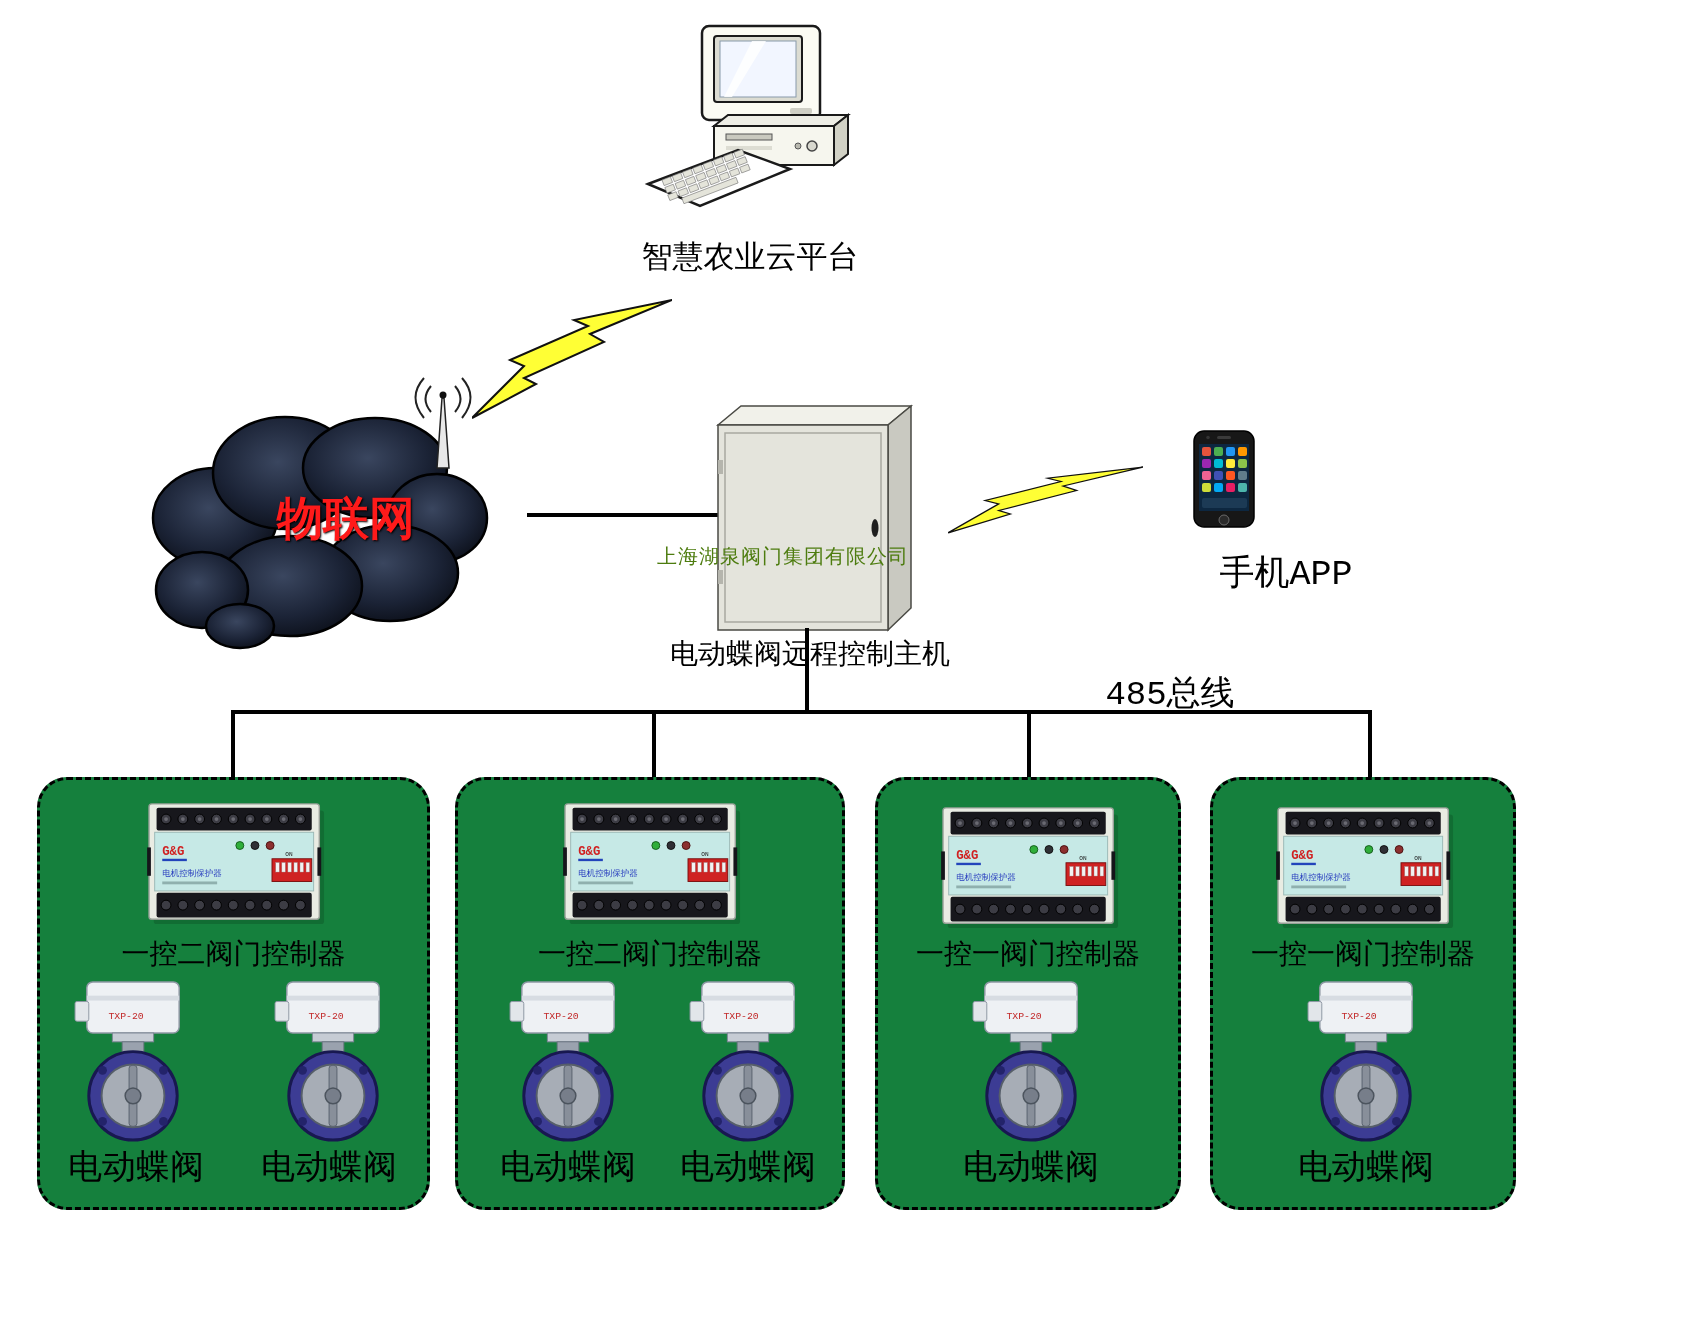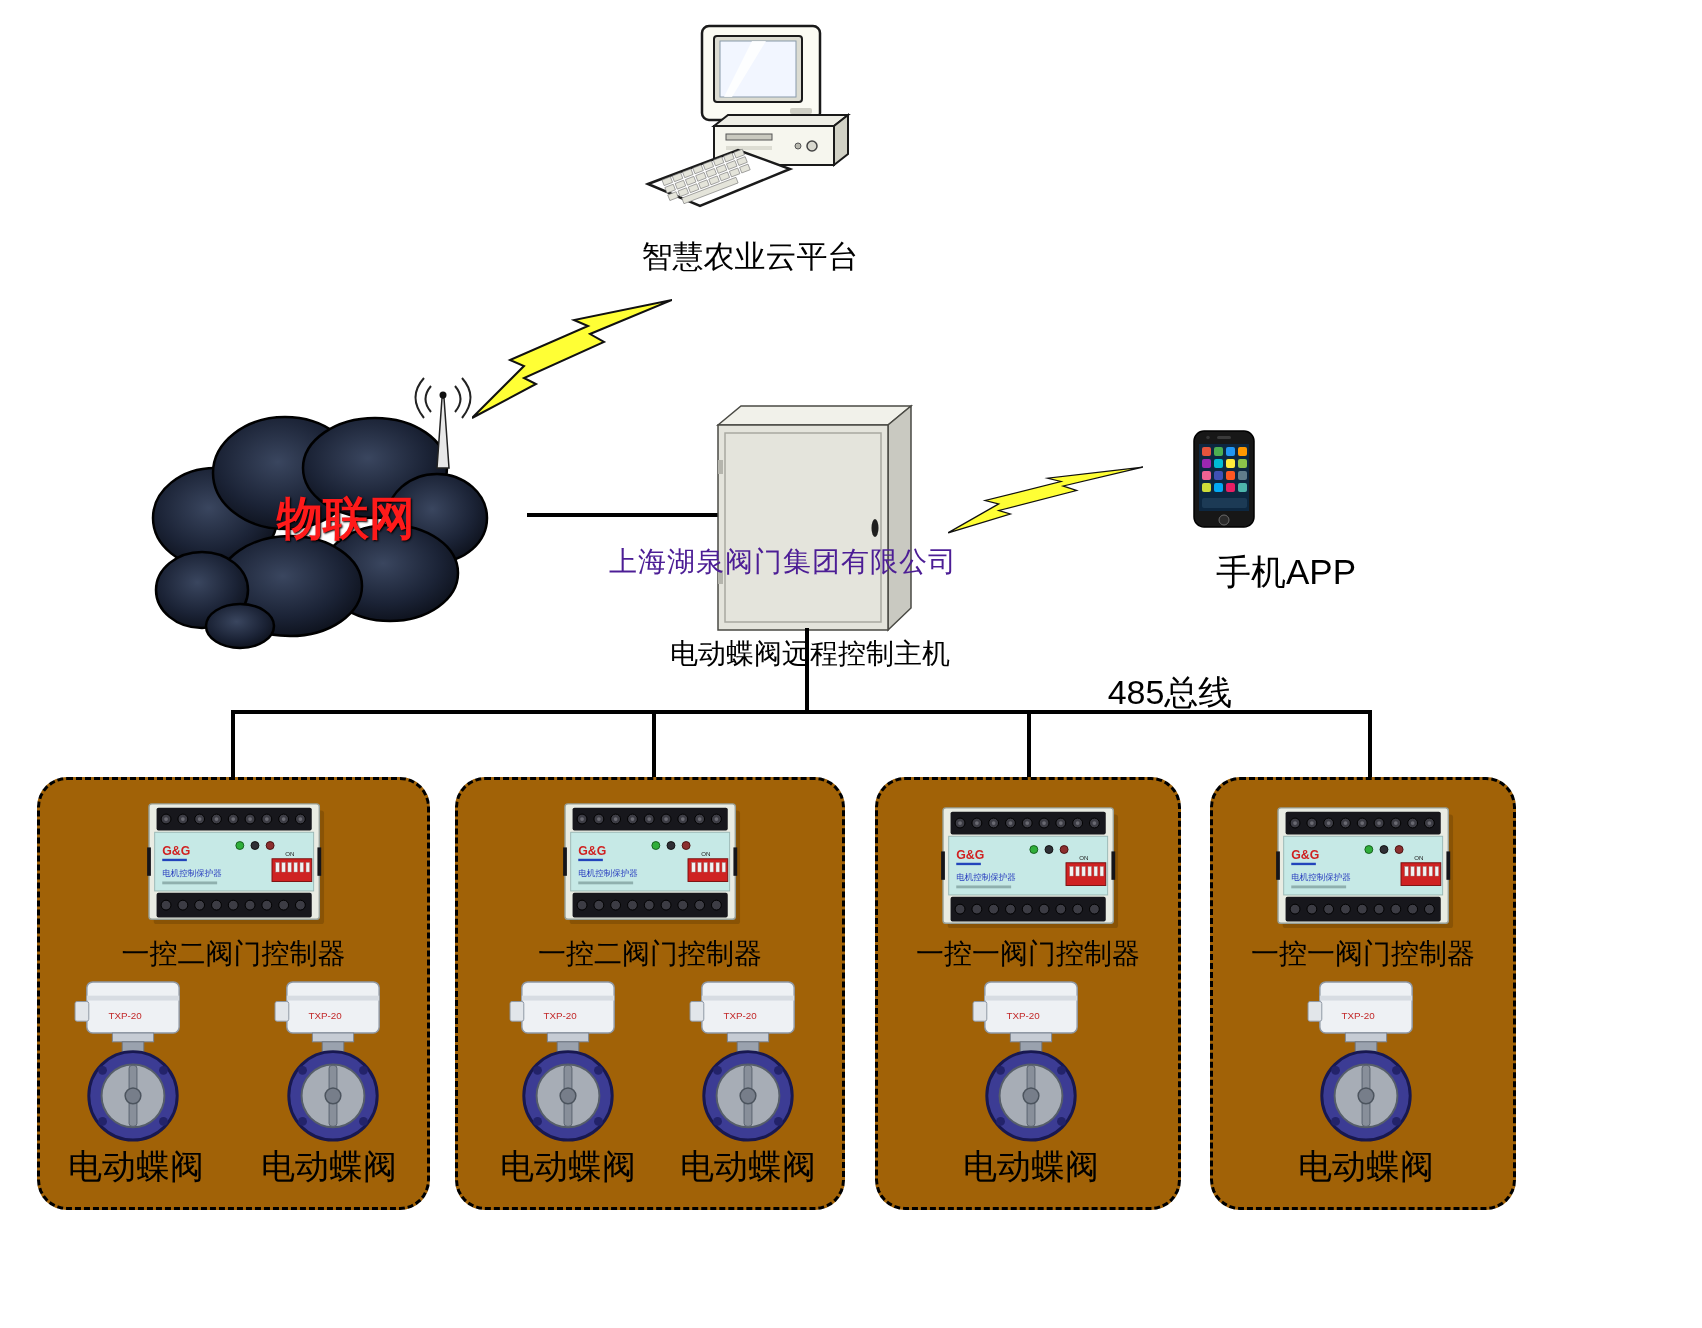--- a/index.html
+++ b/index.html
@@ -1,28 +1,28 @@
 <!DOCTYPE html>
 <html><head>
 <meta charset="utf-8">
 <style>
   * { margin:0; padding:0; box-sizing:border-box; }
   html,body { background:#fff; }
   #canvas {
     position:relative; width:1702px; height:1328px; background:#ffffff;
-    font-family:Liberation Sans, sans-serif; overflow:hidden;
+    font-family:Liberation Mono, monospace; overflow:hidden;
   }
   .abs { position:absolute; }
   .label { position:absolute; color:#000; text-align:center; white-space:nowrap; }
   .line { position:absolute; background:#000; }
-  .group { position:absolute; border:3px dashed #000; border-radius:30px; background:#a16207; }
+  .group { position:absolute; border:3px dashed #000; border-radius:30px; background:#15803d; }
   .glabel { position:absolute; left:0; width:100%; text-align:center; font-size:28px; color:#000; }
   .vlabel { position:absolute; text-align:center; font-size:34px; color:#000; white-space:nowrap; }
   .iot-text { font-size:46px; font-weight:bold; color:#ff1a1a; text-shadow:1px 1px 2px #000;text-align:right; }
-  .watermark { color:#4c1d95; font-size:28px; letter-spacing:1px; }
+  .watermark { color:#4d7c0f; font-size:20px; letter-spacing:1px; }
 </style>
 </head>
 <body>
 
 <div id="canvas">
 
   <svg width="0" height="0" style="position:absolute" aria-hidden="true">
     <defs>
       <radialGradient id="cloudGrad" cx="45%" cy="40%" r="75%">
         <stop offset="0%" stop-color="#3a465f"></stop>

